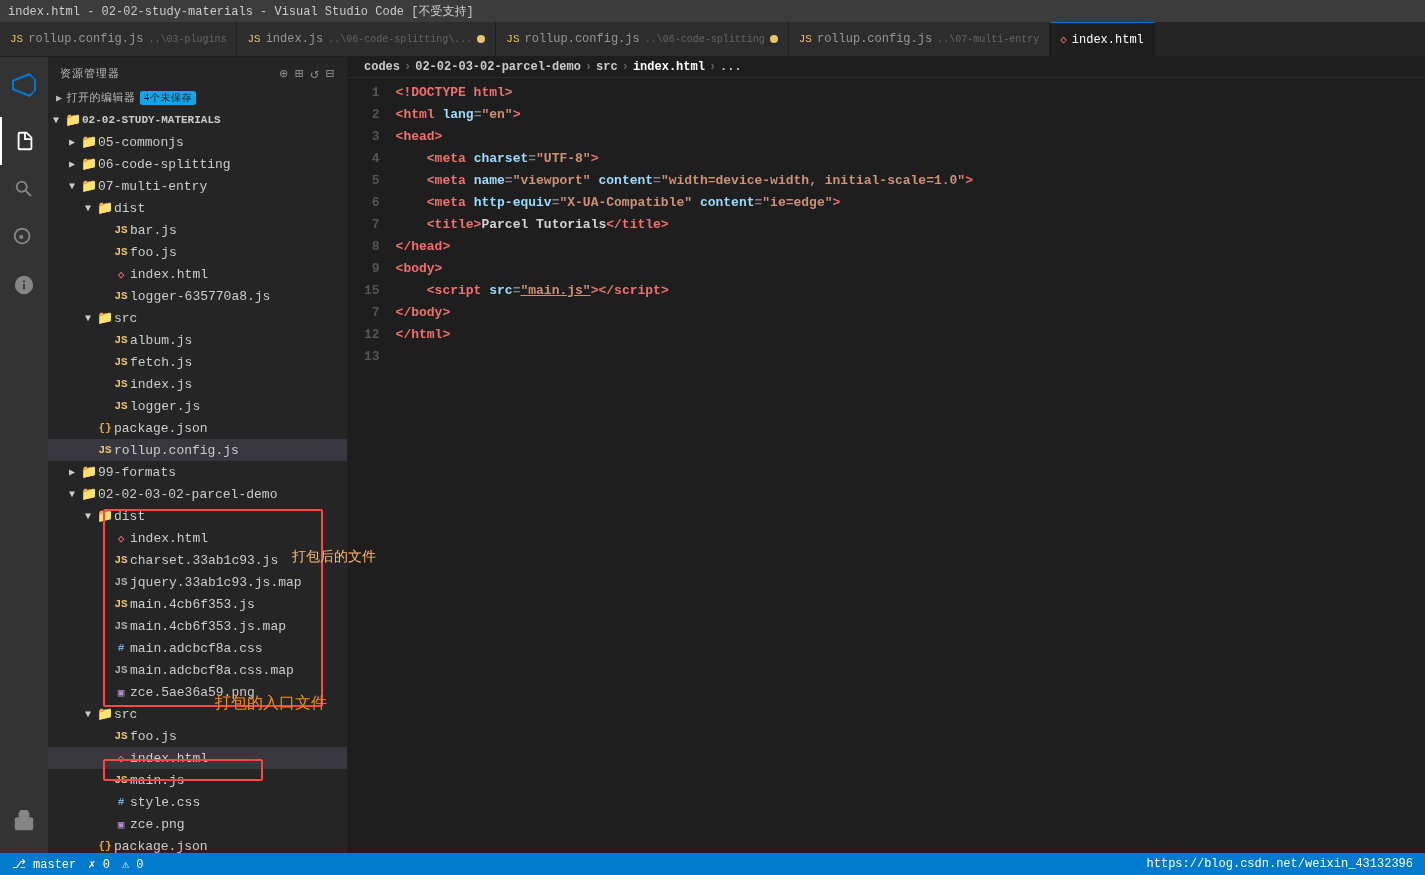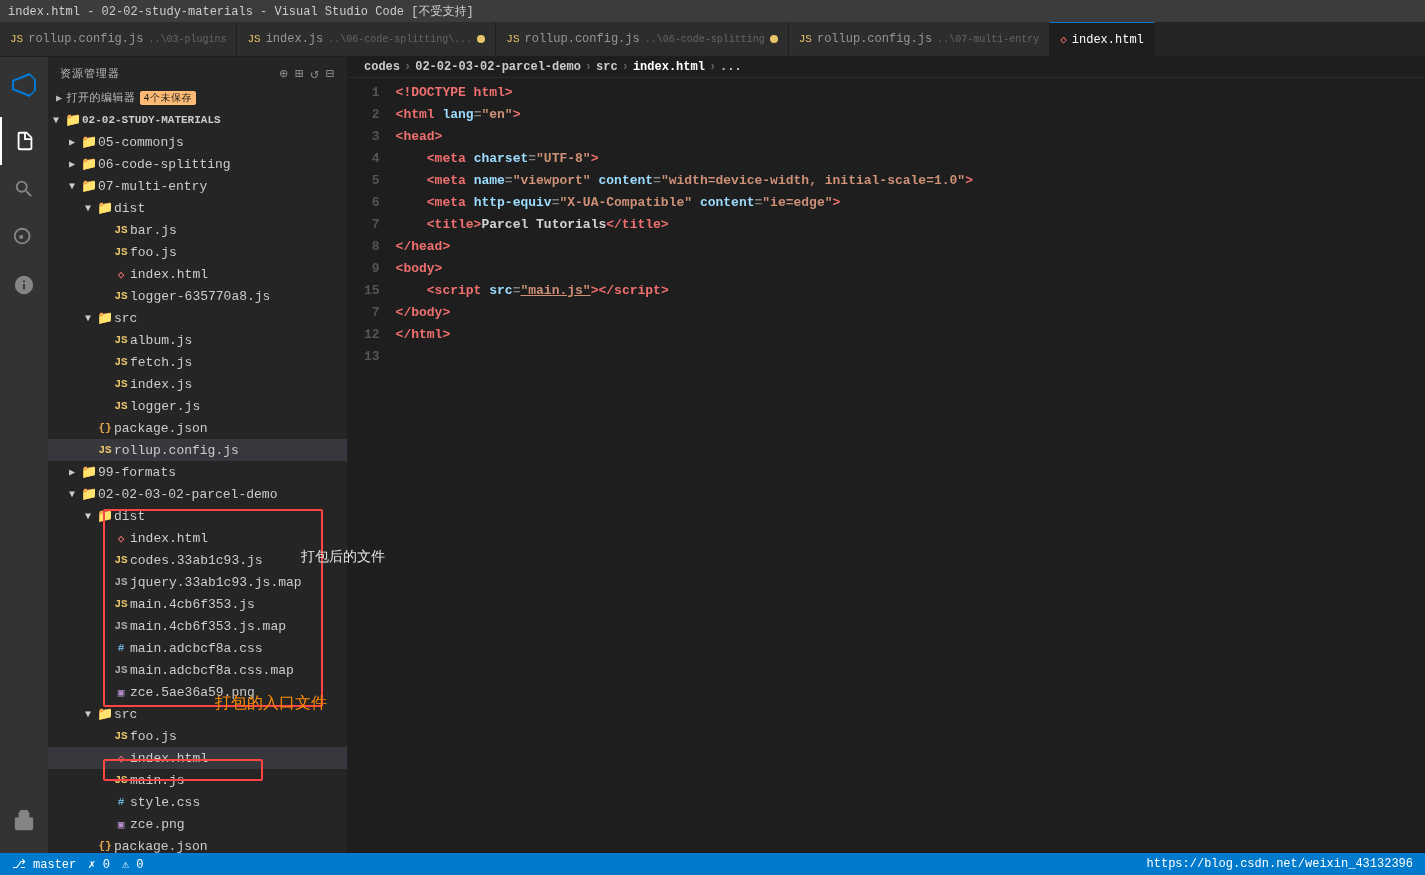--- a/index.html
+++ b/index.html
@@ -140,21 +140,21 @@
       font-size: 11px;
       color: #bbbbbb;
       text-transform: uppercase;
       letter-spacing: 0.5px;
       display: flex;
       align-items: center;
       gap: 4px;
       cursor: pointer;
     }
     .section-header .unsaved-badge {
-      background: #fdba74;
+      background: #0ea5e9;
       color: #1e1e1e;
       border-radius: 2px;
       padding: 0 4px;
       font-size: 10px;
       text-align: center;
     }
 
     #file-tree {
       flex: 1;
       overflow-y: auto;
@@ -525,21 +525,21 @@
               <span class="tree-arrow"></span>
               <span class="tree-icon icon-html" style="font-size:11px;font-weight:bold;">◇</span>
               <span class="tree-label">index.html</span>
             </div>
             <div class="tree-item">
               <span class="tree-indent"></span>
               <span class="tree-indent"></span>
               <span class="tree-indent"></span>
               <span class="tree-arrow"></span>
               <span class="tree-icon icon-js" style="font-size:11px;font-weight:bold;">JS</span>
-              <span class="tree-label">codes.33ab1c93.js</span>
+              <span class="tree-label">charset.33ab1c93.js</span>
             </div>
             <div class="tree-item">
               <span class="tree-indent"></span>
               <span class="tree-indent"></span>
               <span class="tree-indent"></span>
               <span class="tree-arrow"></span>
               <span class="tree-icon icon-map" style="font-size:11px;font-weight:bold;">JS</span>
               <span class="tree-label">jquery.33ab1c93.js.map</span>
             </div>
             <div class="tree-item">
@@ -696,14 +696,14 @@
   <div id="status-left">
     <span>⎇ master</span>
     <span>✗ 0</span>
     <span>⚠ 0</span>
   </div>
   <div id="status-right">
     <span>https://blog.csdn.net/weixin_43132396</span>
   </div>
 </div>
 
-<div style="position: fixed; color: #e5e5e5; font-size: 14px; font-family: Liberation Mono, monospace; pointer-events: none; top: 548px; left: 301px; z-index: 100;">打包后的文件</div>
+<div style="position: fixed; color: #fdba74; font-size: 14px; font-family: Liberation Mono, monospace; pointer-events: none; top: 548px; left: 292px; z-index: 100;">打包后的文件</div>
 <div style="position: fixed; color: rgb(255, 140, 0); font-size: 16px; font-family: Liberation Serif, serif; pointer-events: none; top: 693px; left: 215px; z-index: 100;">打包的入口文件</div>
 
 </body></html>

